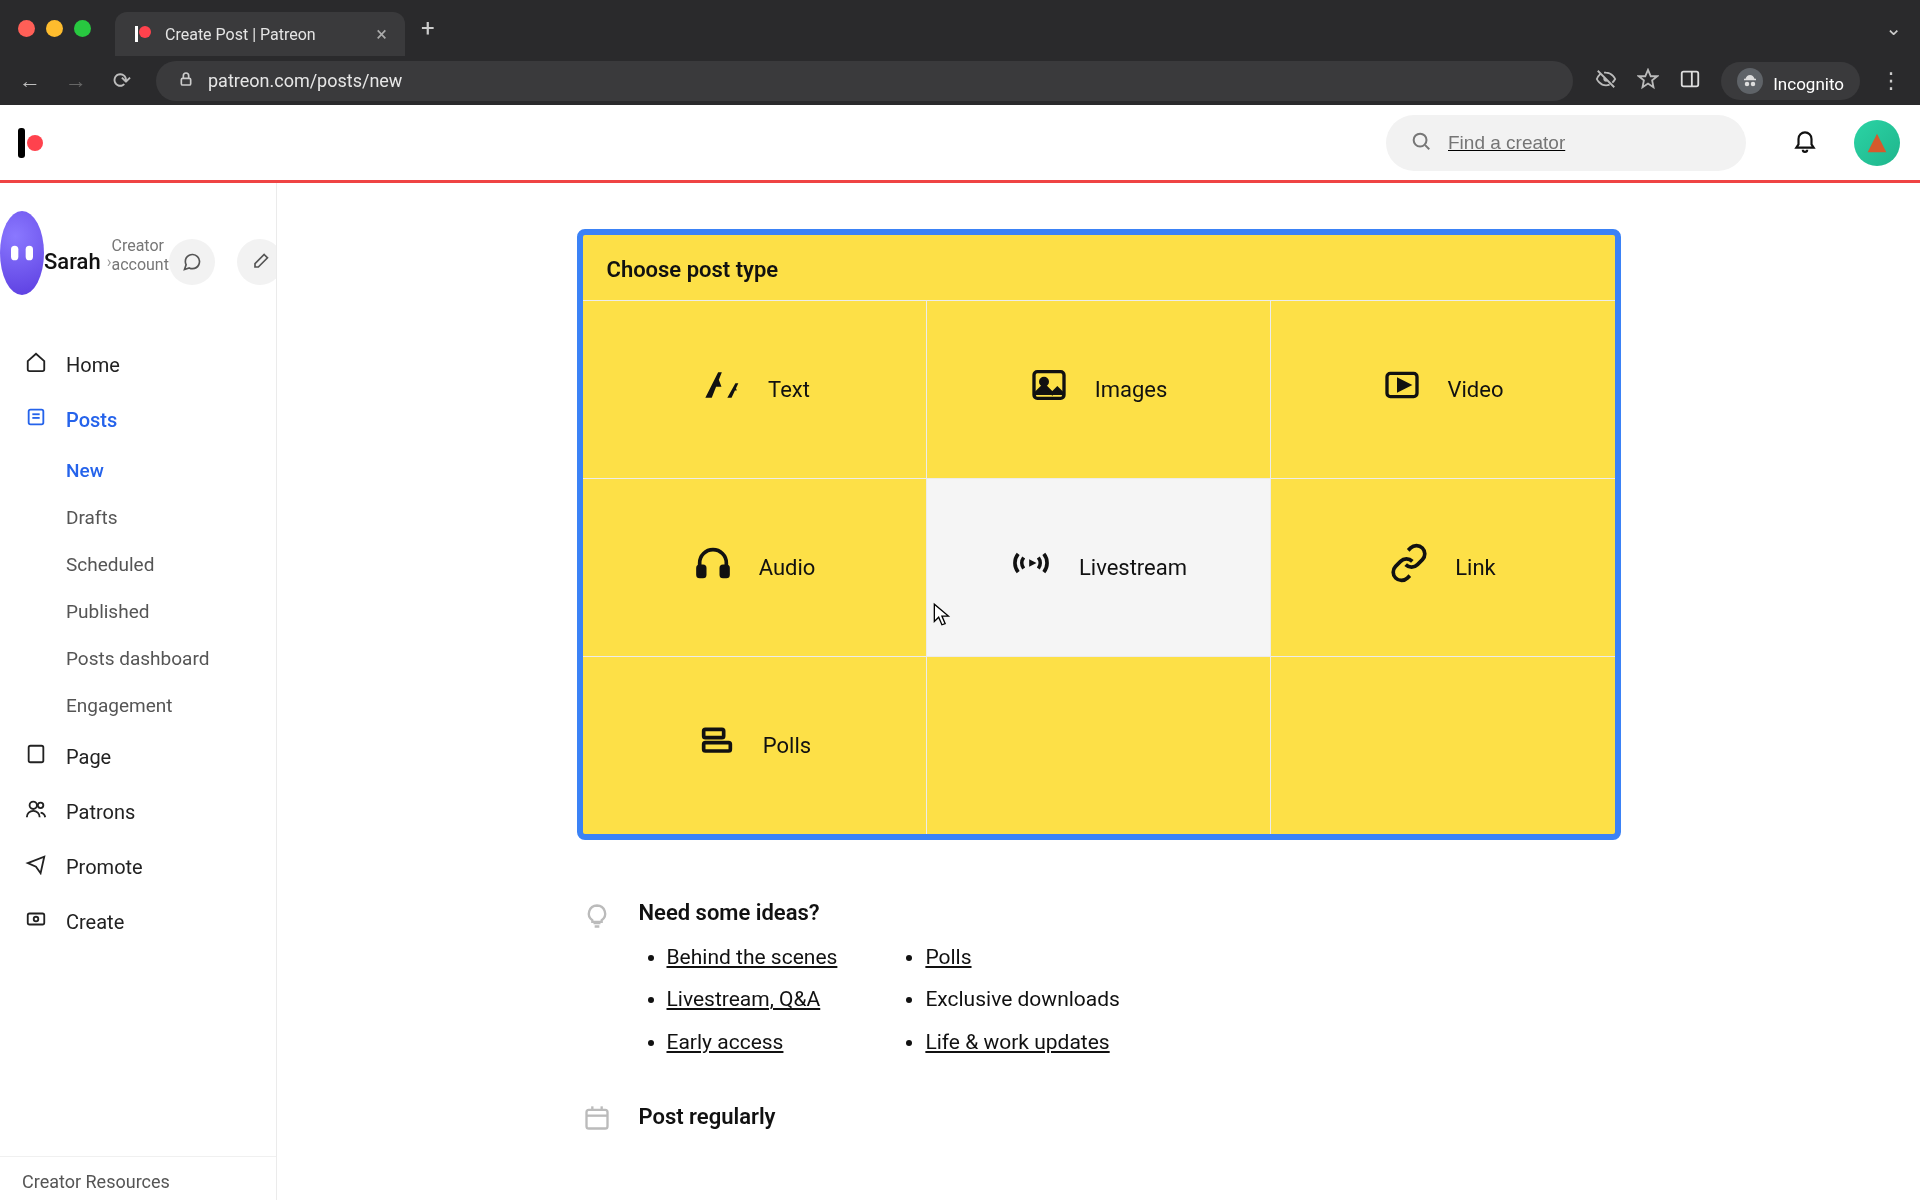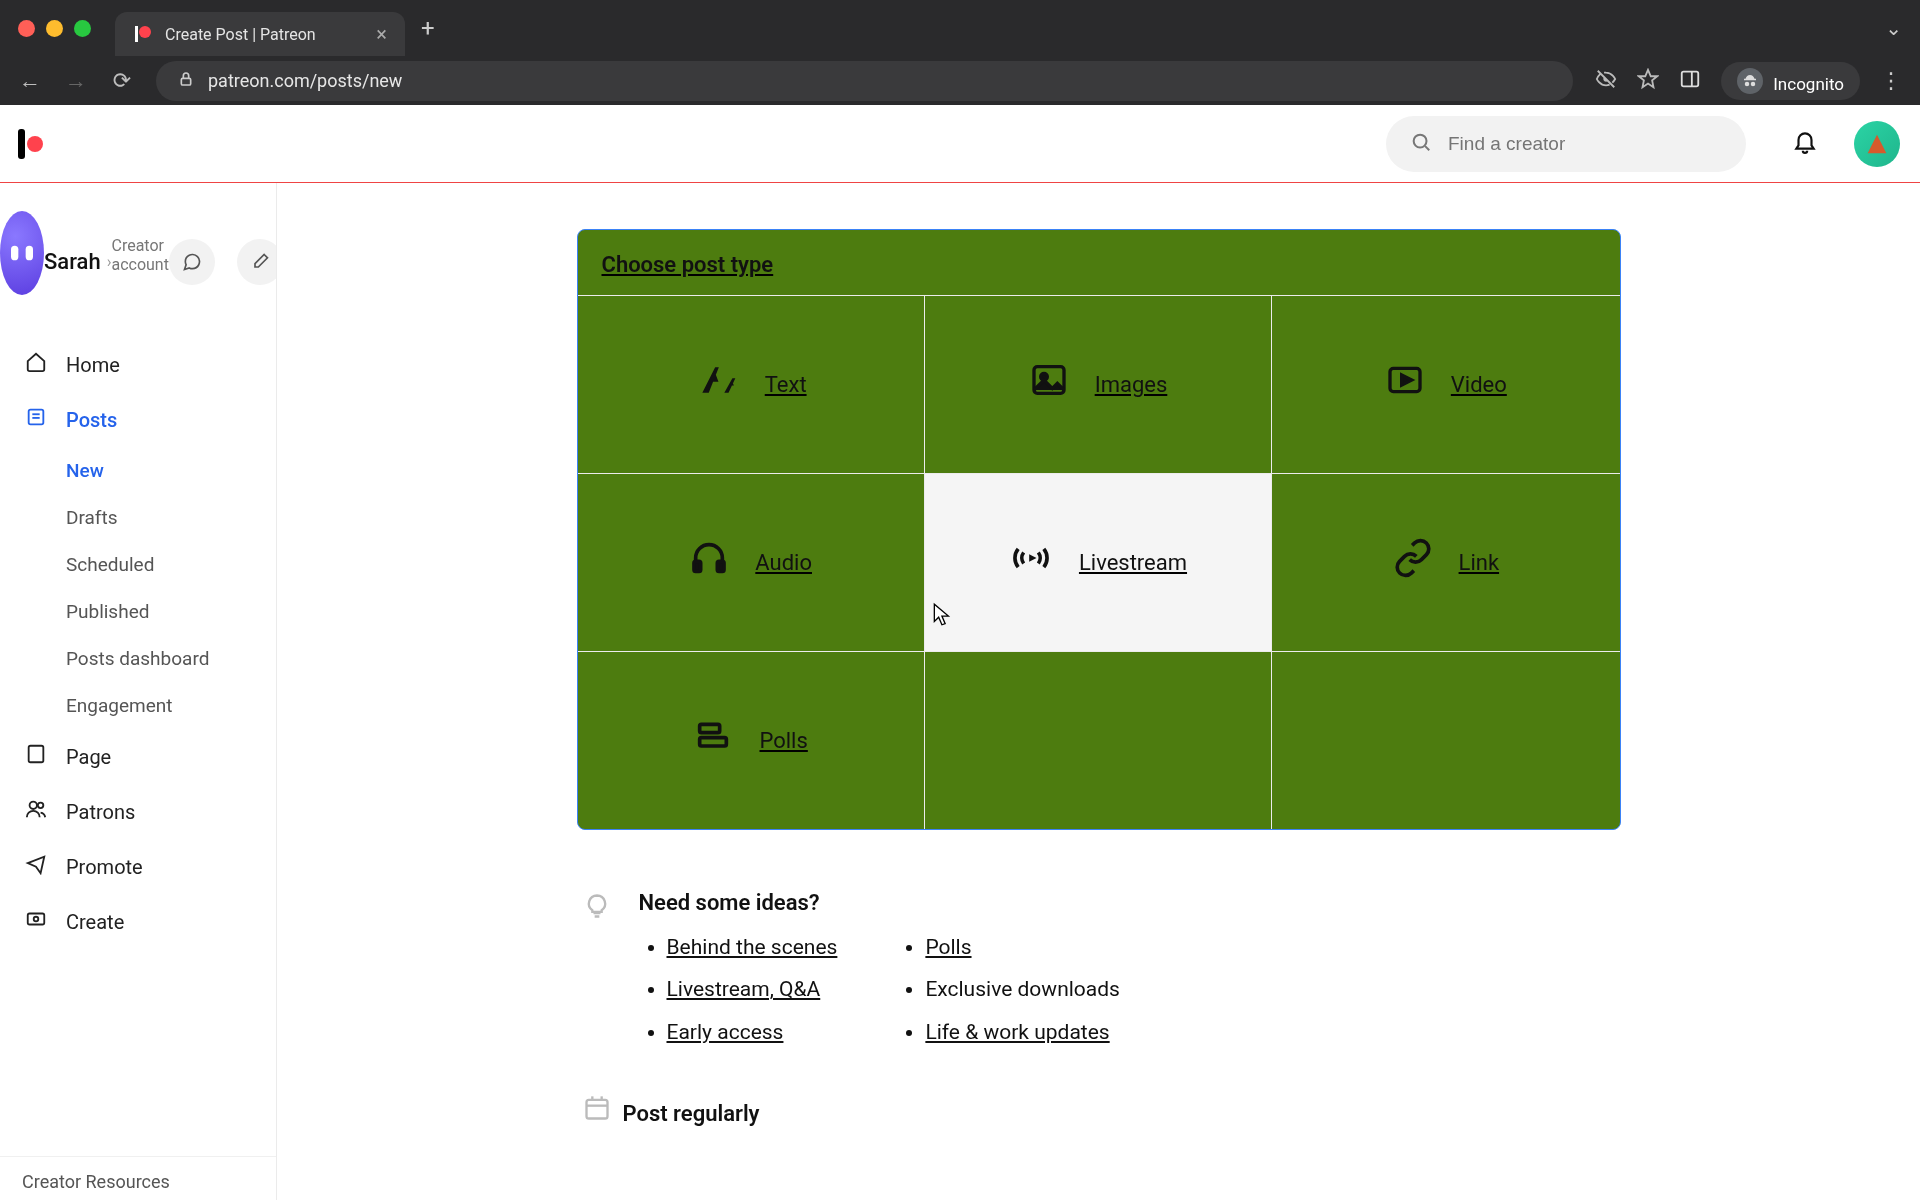--- a/index.html
+++ b/index.html
@@ -78,25 +78,26 @@
 
 .app {
   position: absolute;
   top: 105px; left: 0; right: 0; bottom: 0;
   display: flex;
   flex-direction: column;
   background: #fff;
 }
 .app-header {
   height: 78px;
-  border-bottom: 1px solid #ef4444;
+  border-bottom: 3px solid #ef4444;
   display: flex;
   align-items: center;
   padding: 0 20px 0 18px;
   gap: 20px;
+  text-decoration: underline;
 }
 .logo { display:flex; align-items:center; gap:2px; }
 .logo-bar { width: 7px; height: 30px; background:#000; border-radius:3px; }
 .logo-dot { width: 16px; height: 16px; background:#ff424d; border-radius:50%; }
 
 .header-spacer { flex:1; }
 .search-box {
   background:#f2f2f2;
   border-radius: 30px;
   height: 56px;
@@ -177,24 +178,23 @@
 
 .main {
   flex:1;
   overflow-y:auto;
   background:#fff;
   padding: 46px 0 0 0;
 }
 .card {
   width: 1044px;
   margin: 0 auto;
-  border: 1px solid #3b82f6;
+  border: 6px solid #3b82f6;
   border-radius: 8px;
-  background:#4d7c0f;
-  text-decoration:underline;
+  background:#fde047;
 }
 .card-title {
   font-size:22px; font-weight:600; color:#111;
   padding: 22px 24px 18px;
 }
 .grid {
   display:grid;
   grid-template-columns: repeat(3, 1fr);
 }
 .tile {
@@ -227,23 +227,23 @@
 .ideas-cols { display:flex; gap:60px; }
 .ideas-col ul { list-style: disc; padding-left: 28px; }
 .ideas-col li { font-size:21px; color:#111; margin-bottom: 14px; line-height:1.35; }
 .ideas-col li a, .ideas-col li span.link { color:#111; text-decoration: underline; cursor:pointer; }
 .ideas-col li span.nolink { text-decoration:none; }
 
 .post-regularly {
   width: 1044px;
   margin: 34px auto 0;
   display:flex;
-  gap: 12px;
+  gap: 28px;
   padding-left: 6px;
-  align-items:flex-end;
+  align-items:flex-start;
 }
 .pr-icon { color:#bbb; }
 .pr-title { font-size:22px; font-weight:600; color:#111; }
 
 
 .cursor {
   position:absolute;
   z-index: 9999;
   pointer-events:none;
 }

